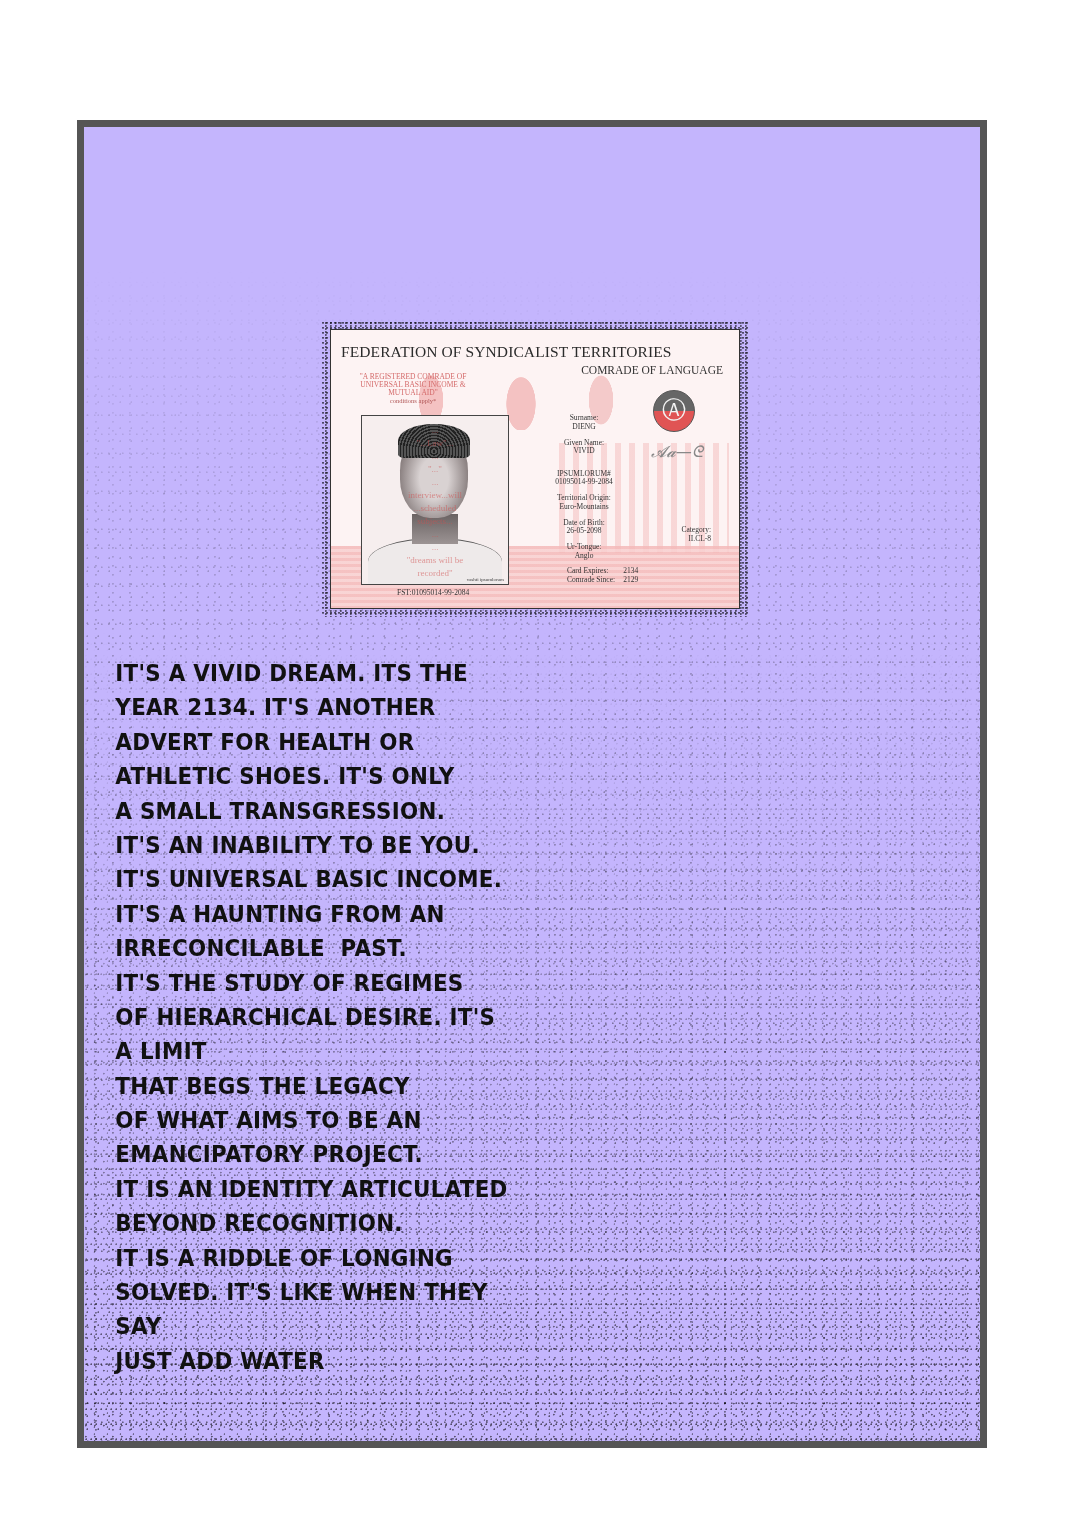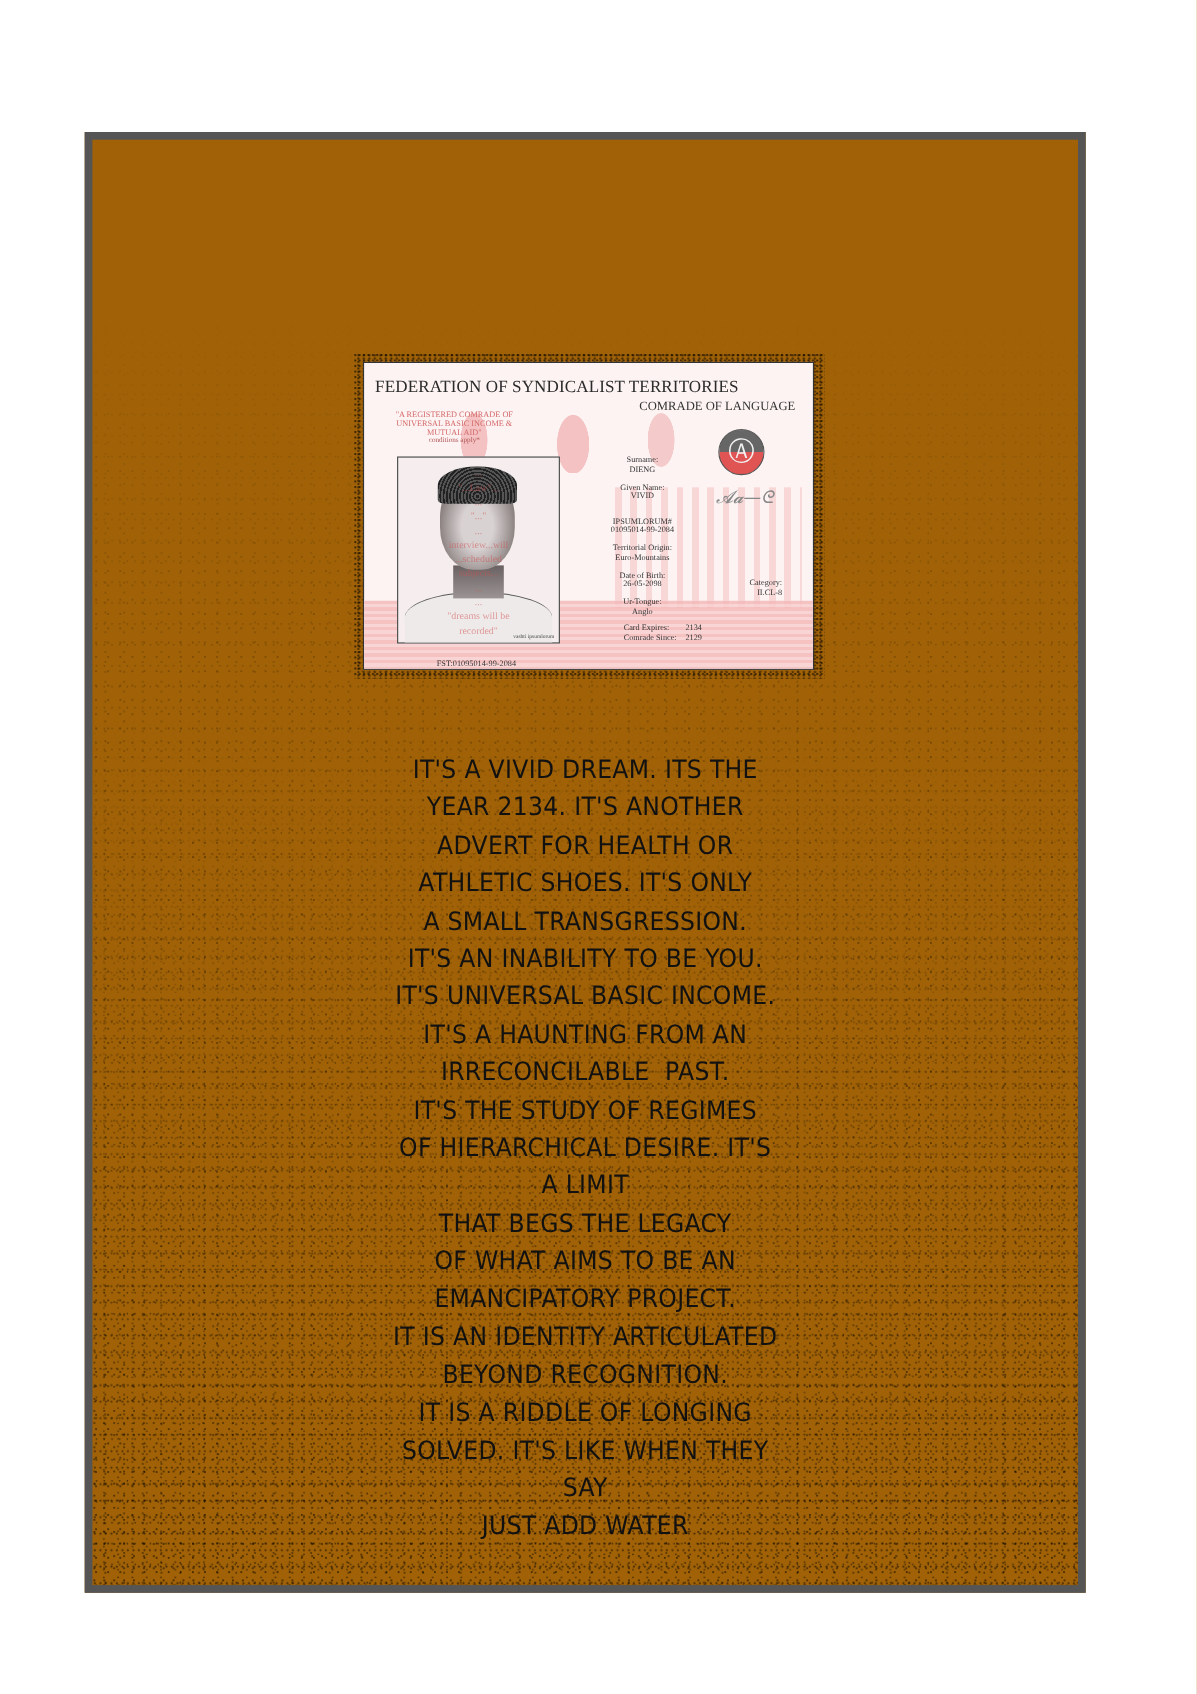--- a/index.html
+++ b/index.html
@@ -3,21 +3,21 @@
 <meta charset="utf-8">
 <style>
   html, body { margin: 0; padding: 0; }
   body {
     width: 1088px; height: 1540px; background: #ffffff;
     position: relative; overflow: hidden;
     font-family: "Liberation Sans", sans-serif;
   }
   .frame {
     position: absolute; left: 77px; top: 120px; width: 896px; height: 1314px;
-    border: 7px solid #555555; background: #a16207; overflow: hidden;
+    border: 7px solid #555555; background: #c4b5fd; overflow: hidden;
   }
   
   .noise {
     position: absolute; left: 0; right: 0; pointer-events: none;
   }
   .noise-a {
     top: 140px; bottom: 0;
     background-image:
       radial-gradient(circle at 30% 40%, rgba(0,0,0,.55) 0.6px, transparent 1.2px),
       radial-gradient(circle at 70% 20%, rgba(0,0,0,.45) 0.6px, transparent 1.2px),
@@ -103,21 +103,21 @@
     border-radius: 50% 50% 0 0; background: #eeeaea; border-top: 1px solid #555;
   }
   .photo-overlay {
     position: absolute; left: 4px; top: 8px; right: 4px; text-align: center;
     font-size: 9px; line-height: 13px; color: rgba(210,80,80,.55);
   }
   .photo-caption {
     position: absolute; right: 4px; bottom: 2px; font-size: 5px; color: #444;
   }
   .card-fst {
-    position: absolute; left: 66px; top: 258px; font-size: 7.5px; color: #333; margin-top: 10px;
+    position: absolute; left: 66px; top: 258px; font-size: 7.5px; color: #333;
   }
   .fields {
     position: absolute; left: 210px; top: 84px; width: 86px; text-align: center;
     font-size: 7.5px; line-height: 8.5px; color: #333;
   }
   .field { margin-bottom: 7.5px; }
   .seal {
     position: absolute; left: 322px; top: 60px; width: 40px; height: 40px; border-radius: 50%;
     background: linear-gradient(#666 0 50%, #e05454 50% 100%); border: 1px solid #555;
   }
@@ -135,21 +135,21 @@
   .expiry-block {
     position: absolute; left: 236px; top: 237px; font-size: 7.5px; line-height: 8.5px; text-align: right;
   }
   .expiry-row { display: flex; gap: 8px; justify-content: space-between; }
   .biotype-block {
     position: absolute; right: 12px; top: 237px; text-align: right; font-size: 7.5px; line-height: 8.5px; margin-top: 48px;
   }
 
   
   .poem {
-    position: absolute; left: 0; right: 0; top: 556px; text-align: center;
+    position: absolute; left: 0; right: 0; top: 529px; text-align: left; font-weight: bold;
   }
   .poem-line {
     display: block; height: 34.4px; line-height: 34.4px;
     font-family: "DejaVu Sans", sans-serif; font-size: 23px; letter-spacing: 0.3px;
     color: #111; text-transform: uppercase; white-space: pre;
     transform: scaleX(0.93);
   }
 </style>
 </head>
 <body>

